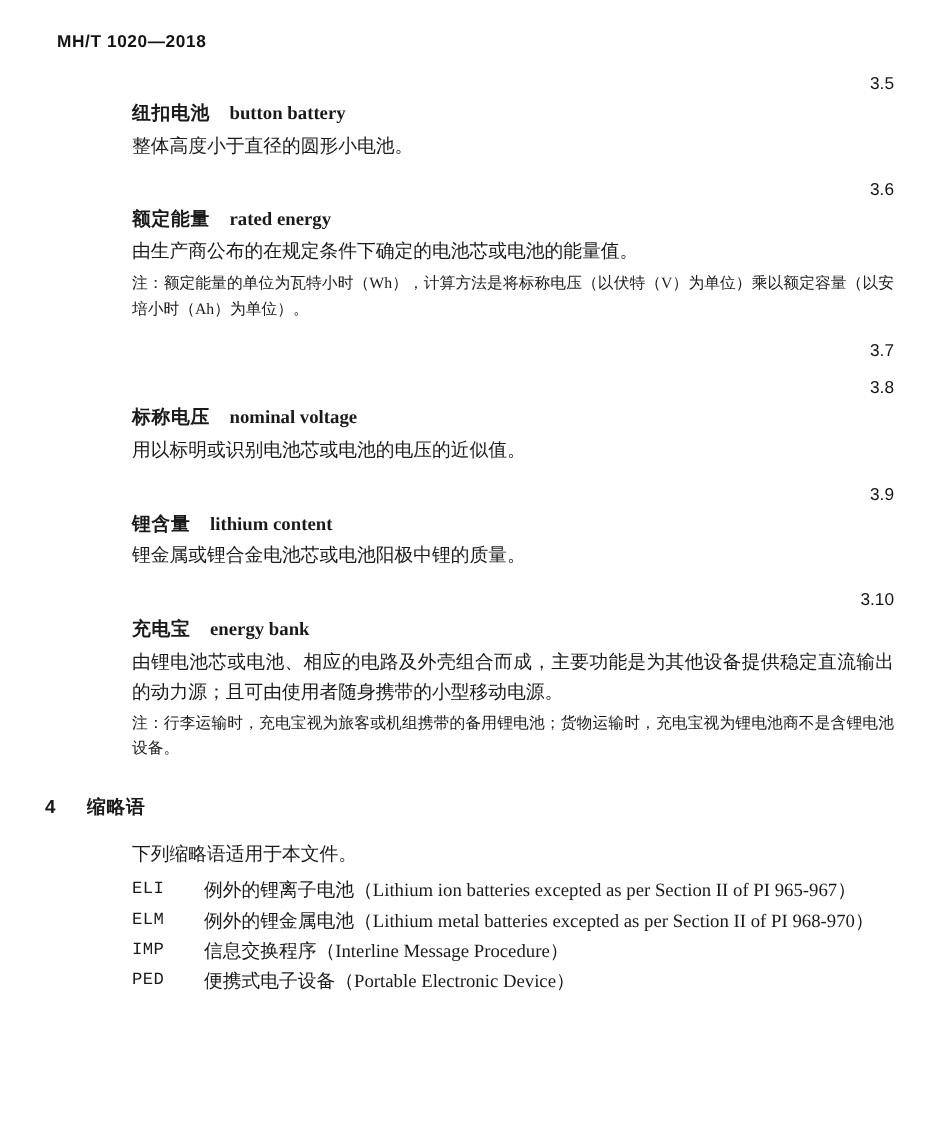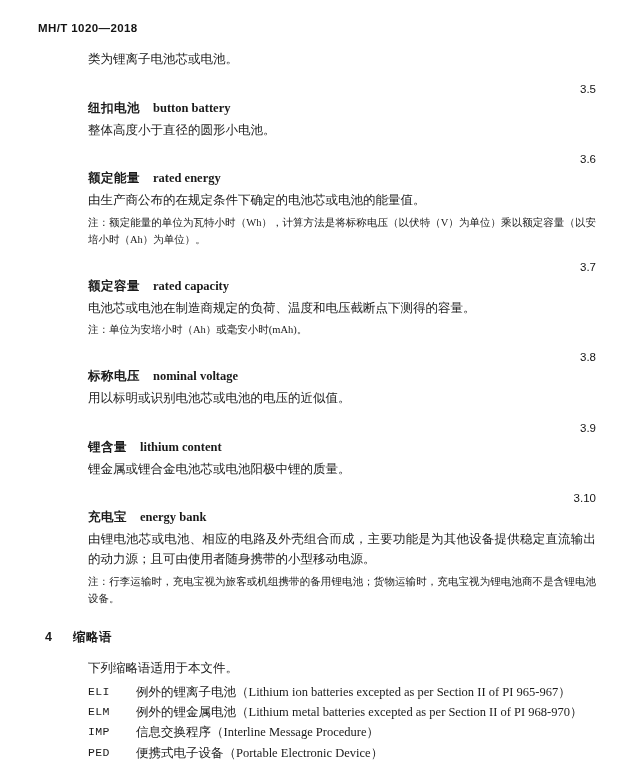--- a/index.html
+++ b/index.html
@@ -66,21 +66,21 @@
   .note {
     font-size: 10.5px;
     line-height: 1.62;
     margin: 3px 0 1px 0;
     text-align: justify;
   }
   .section-head {
     font-family: "Liberation Sans", "DejaVu Sans", sans-serif;
     font-size: 12.5px;
     font-weight: bold;
-    margin: 22px 0 0 15px;
+    margin: 22px 0 0 0;
     letter-spacing: 0.5px;
   }
   .section-head .sec-num {
     display: inline-block;
     width: 28px;
   }
   .abbr-intro {
     font-size: 12.5px;
     margin: 14px 0 6px 0;
   }
@@ -107,49 +107,39 @@
     font-size: 12.5px;
   }
 </style>
 </head>
 <body>
 
 <div class="page">
 
   <div class="header">MH/T 1020—2018</div>
 
-  <div class="indent">
-    <div class="body-text">类为锂离子电池芯或电池。</div>
-  </div>
 
   <div class="clause-num">3.5</div>
   <div class="indent">
     <div class="term-line">
       <span class="term-cn">纽扣电池</span><span class="term-en">button battery</span>
     </div>
     <div class="body-text">整体高度小于直径的圆形小电池。</div>
   </div>
 
   <div class="clause-num">3.6</div>
   <div class="indent">
     <div class="term-line">
       <span class="term-cn">额定能量</span><span class="term-en">rated energy</span>
     </div>
     <div class="body-text">由生产商公布的在规定条件下确定的电池芯或电池的能量值。</div>
     <div class="note">注：额定能量的单位为瓦特小时（Wh），计算方法是将标称电压（以伏特（V）为单位）乘以额定容量（以安培小时（Ah）为单位）。</div>
   </div>
 
   <div class="clause-num">3.7</div>
-  <div class="indent">
-    <div class="term-line">
-      <span class="term-cn">额定容量</span><span class="term-en">rated capacity</span>
-    </div>
-    <div class="body-text">电池芯或电池在制造商规定的负荷、温度和电压截断点下测得的容量。</div>
-    <div class="note">注：单位为安培小时（Ah）或毫安小时(mAh)。</div>
-  </div>
 
   <div class="clause-num">3.8</div>
   <div class="indent">
     <div class="term-line">
       <span class="term-cn">标称电压</span><span class="term-en">nominal voltage</span>
     </div>
     <div class="body-text">用以标明或识别电池芯或电池的电压的近似值。</div>
   </div>
 
   <div class="clause-num">3.9</div>

